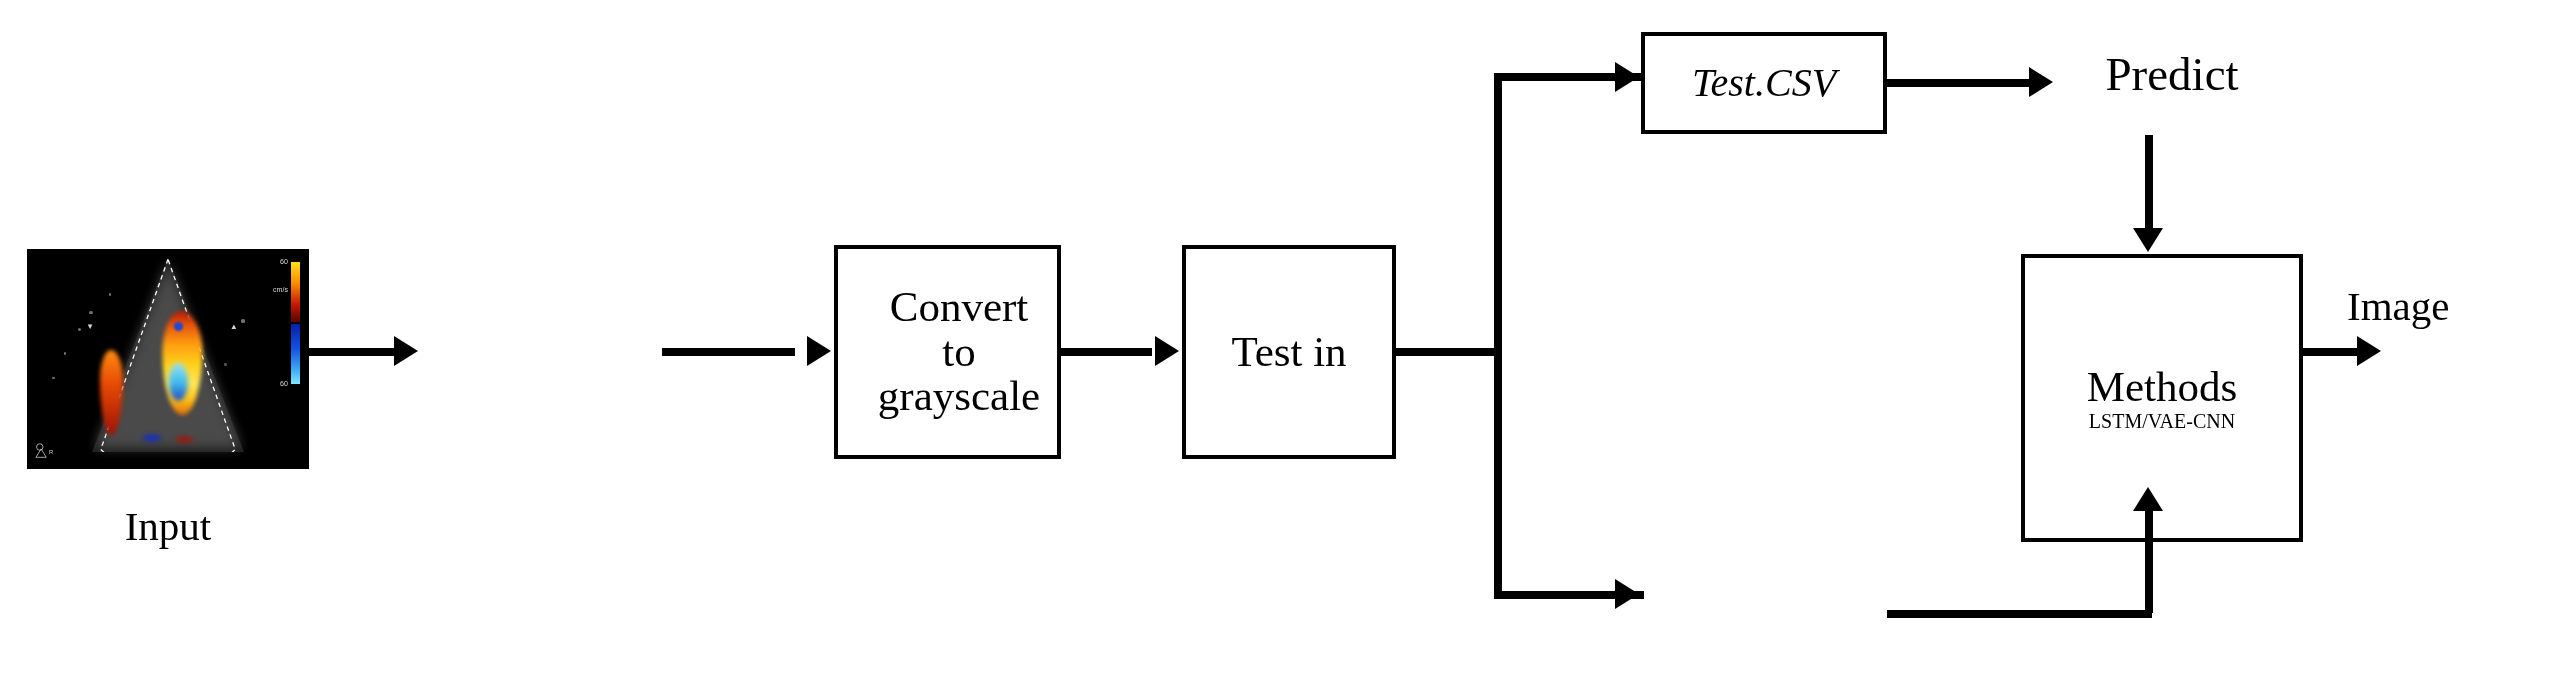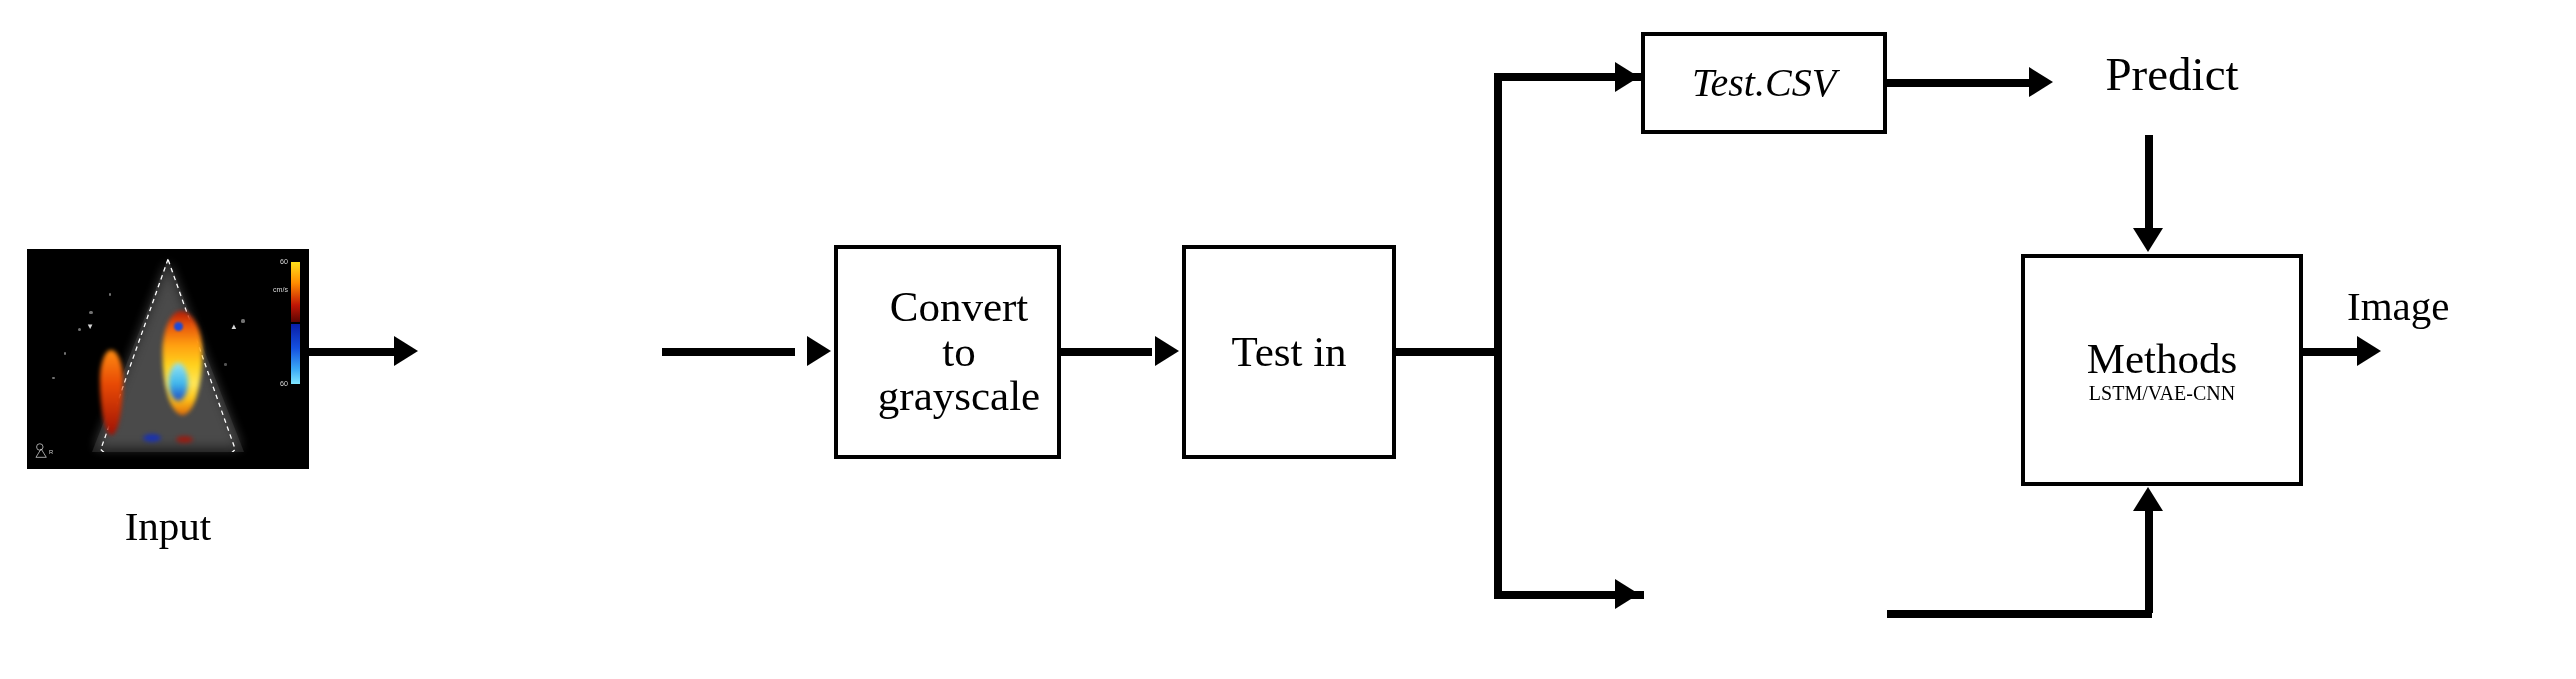--- a/index.html
+++ b/index.html
@@ -12,21 +12,21 @@
   .node{position:absolute;box-sizing:border-box;border:4.5px solid #000;background:#fff;
         display:flex;flex-direction:column;align-items:center;justify-content:center;
         text-align:center;line-height:1.04;}
   .node .ln{display:block;white-space:nowrap;}
 
   #node-cropped   {left:421px; top:245px;  width:241px; height:214px; font-size:43px;}
   #node-convert   {left:834px;top:245px;  width:227px; height:214px; font-size:43px;padding-left:23px;}
   #node-save      {left:1182px;top:245px;  width:214px; height:214px; font-size:43px;}
   #node-test      {left:1641px;top:32px;   width:246px; height:102px; font-size:40px;font-style:italic;}
   #node-train     {left:1641px;top:565px;  width:246px; height:102px; font-size:40px;}
-  #node-methods   {left:2021px;top:254px;  width:282px; height:232px;}
+  #node-methods   {left:2021px;top:254px;  width:282px; height:288px;}
 
   #node-methods .m-title{font-size:43px;line-height:1;margin-bottom:3.9px;}
   #node-methods .m-sub  {font-size:20px;line-height:1;white-space:nowrap;}
 
   
   .label{position:absolute;white-space:nowrap;line-height:1.05;text-align:center;}
   #label-input   {left:27px;  top:505px; width:282px; font-size:41px;}
   #label-predict {left:2065px;top:50px;  width:214px; font-size:47px;}
   #label-output  {left:2347px;top:285px; width:227px; font-size:41px;text-align:left;}
   #label-output .ln{display:block;}

